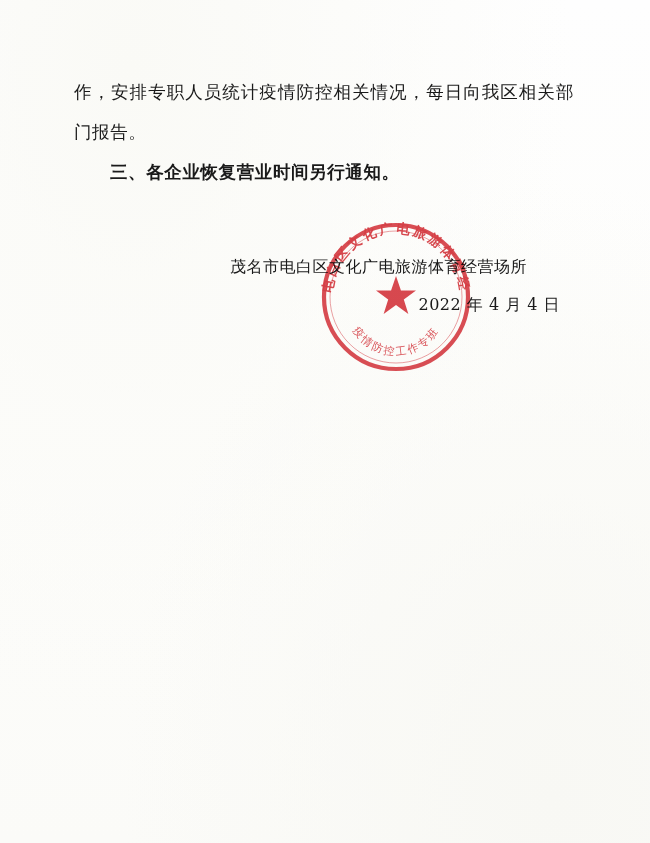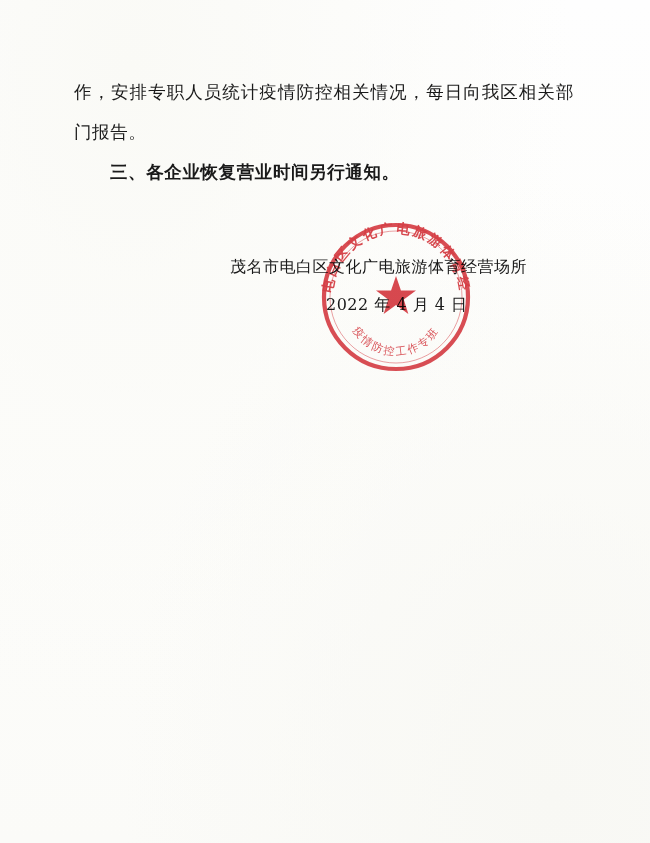--- a/index.html
+++ b/index.html
@@ -58,21 +58,21 @@
     line-height: 38px;
     color: #1a1a1a;
     letter-spacing: 0.5px;
   }
   .sig-line {
     margin: 0;
     white-space: nowrap;
   }
   .sig-line.l1 { padding-left: 0px; }
   .sig-line.l2 { padding-left: 28px; }
-  .sig-line.l3 { padding-left: 96px; font-family: "DejaVu Serif", "Liberation Serif", serif; }
+  .sig-line.l3 { padding-left: 96px; font-family: "DejaVu Serif", "Liberation Serif", serif; text-align: right; }
 
   
   .seal {
     position: absolute;
     left: 312px;
     top: 213px;
     width: 168px;
     height: 168px;
     pointer-events: none;
     opacity: 0.88;

